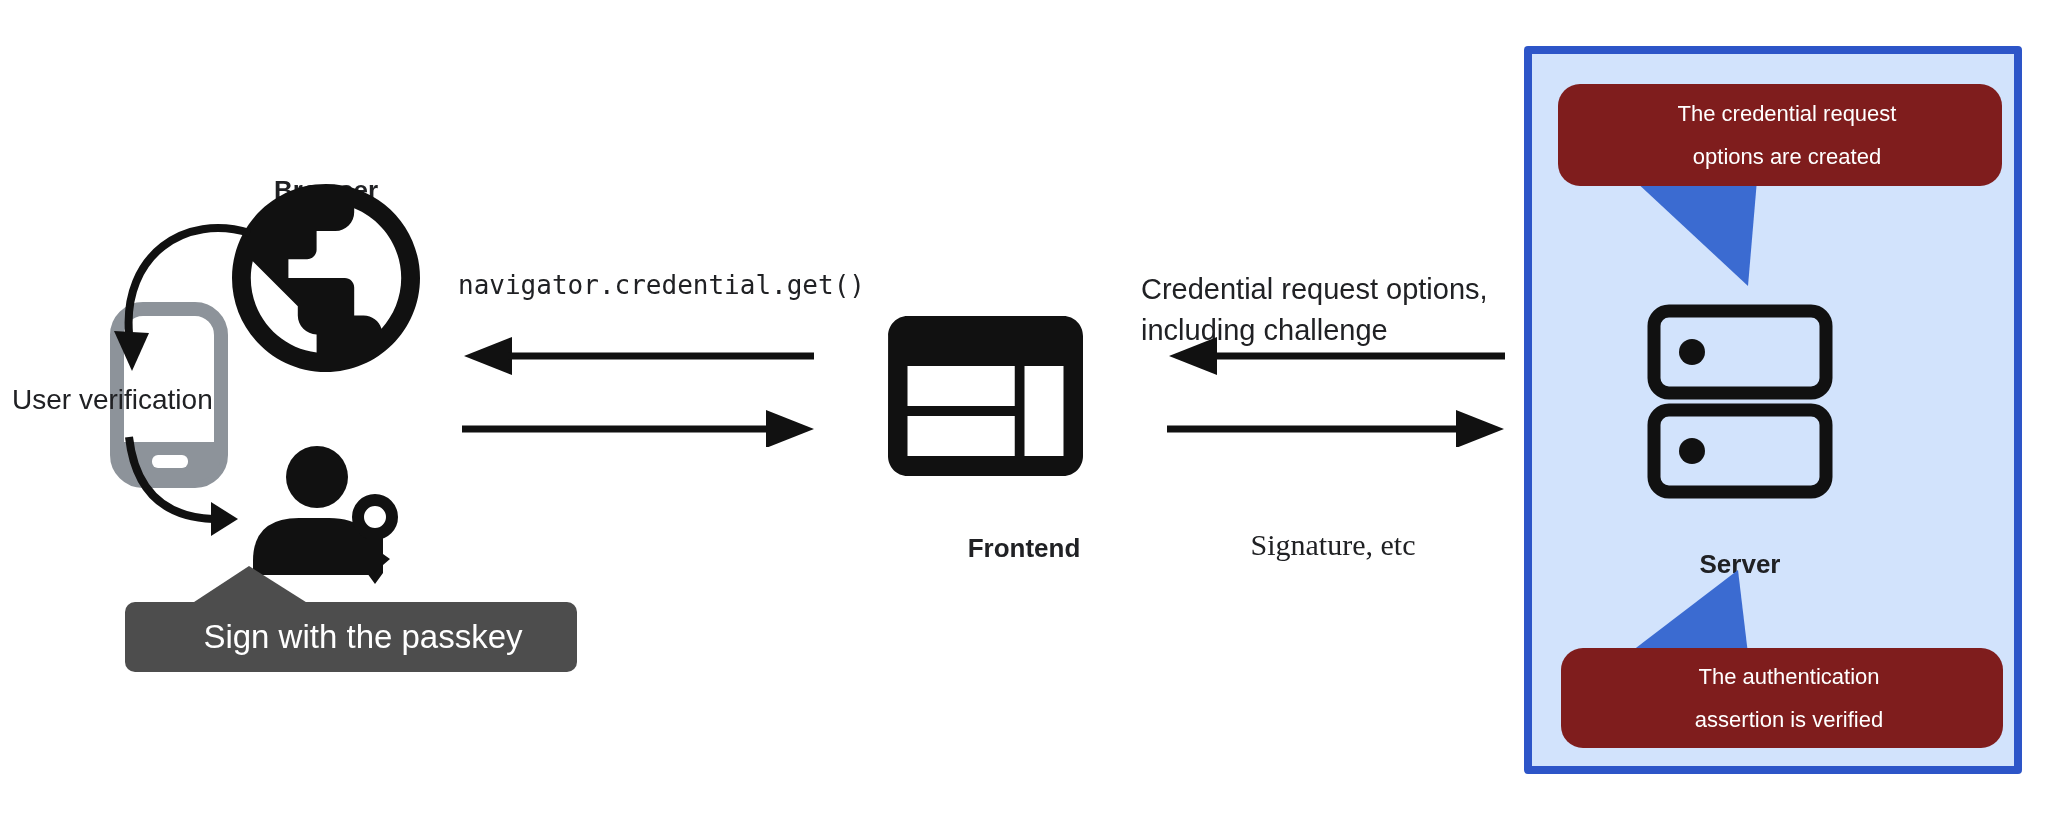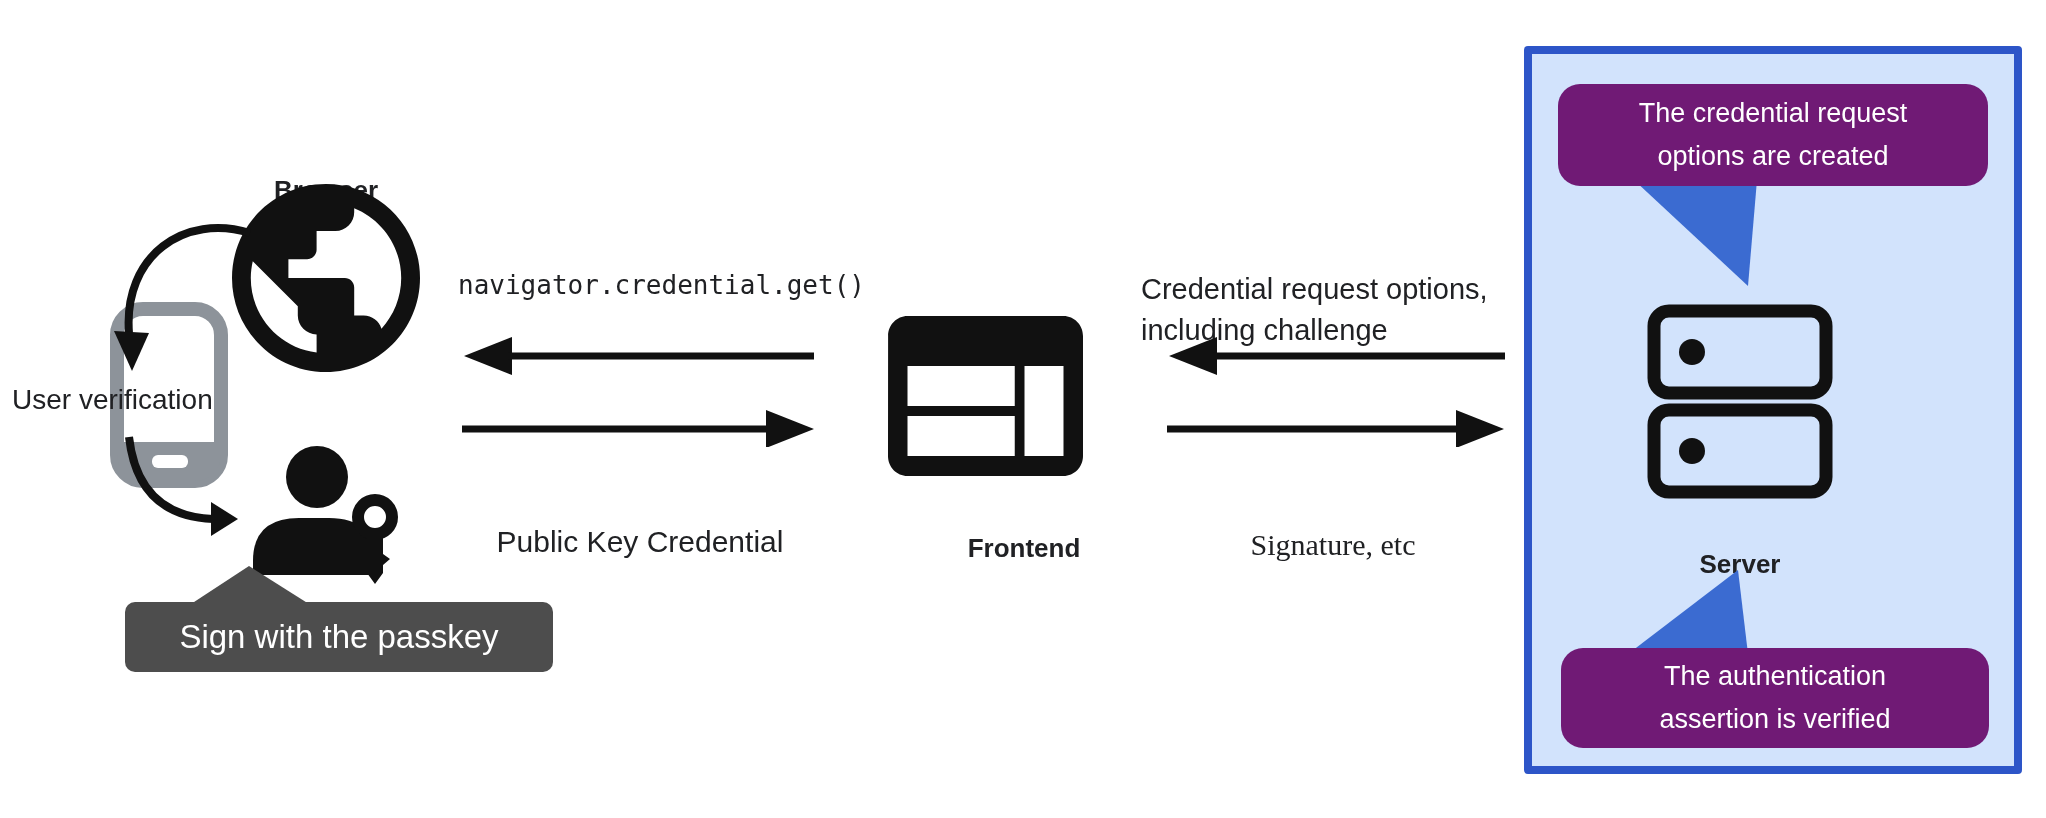--- a/index.html
+++ b/index.html
@@ -8,23 +8,23 @@
     font-family:"Liberation Sans",sans-serif;color:#202124;
   }
   .abs{position:absolute;}
   .lbl{color:#202124;}
   .center{text-align:center;margin-top:39px;}
   .preline{white-space:pre-line;margin-top:45px;}
   .code{font-family:"DejaVu Sans Mono",monospace;}
   .node-label{font-size:26px;font-weight:bold;}
   .flow-label{font-size:30px;}
   .bubble{
-    background:#701a75;color:#ffffff;border-radius:22px;
+    background:#7f1d1d;color:#ffffff;border-radius:22px;
     display:flex;align-items:center;justify-content:center;
-    text-align:center;font-size:27px;line-height:43px;white-space:pre-line;
+    text-align:center;font-size:22px;line-height:43px;white-space:pre-line;padding-left:14px;
   }
   .tooltip{
     background:#4d4d4d;color:#ffffff;border-radius:10px;
     display:flex;align-items:center;justify-content:center;font-size:33px;
   }
   .panel{
     background:#d2e3fc;border:8px solid #2d55c8;border-radius:4px;
   }
   svg{display:block;}
 </style>
@@ -85,34 +85,33 @@
   <svg class="abs" style="left:245px;top:440px;" width="165" height="160" viewBox="0 0 165 160">
     <circle cx="72" cy="37" r="31" fill="#111111"></circle>
     <path d="M8 135 v-14 q0 -43 46 -43 h30 q46 0 46 43 v14 z" fill="#111111"></path>
     <circle cx="130" cy="77" r="17" fill="none" stroke="#111111" stroke-width="12"></circle>
     <path d="M122 92 h16 v22 l7 5 -7 6 v8 l-8 11 -8 -11 z" fill="#111111"></path>
   </svg>
 
   <svg class="abs" style="left:185px;top:564px;" width="130" height="42">
     <polygon points="6,40 64,2 124,40" fill="#4d4d4d"></polygon>
   </svg>
-  <div class="abs tooltip" style="left:125px;top:602px;width:428px;height:70px;">
+  <div class="abs tooltip" style="left:125px;top:602px;width:428px;height:70px;padding-left:24px;">
     <span>Sign with the passkey</span>
   </div>
 
   <div class="abs lbl code" style="left:458px;top:270px;font-size:26px;">navigator.credential.get()</div>
 
   <svg class="abs" style="left:458px;top:332px;" width="360" height="115">
     <polygon points="6,24 54,5 54,43" fill="#111111"></polygon>
     <line x1="50" y1="24" x2="356" y2="24" stroke="#111111" stroke-width="7"></line>
     <line x1="4" y1="97" x2="312" y2="97" stroke="#111111" stroke-width="7"></line>
     <polygon points="356,97 308,78 308,116" fill="#111111"></polygon>
   </svg>
 
-  <div class="abs lbl flow-label center" style="left:420px;top:486px;width:440px;">Public Key Credential</div>
 
   <svg class="abs" style="left:888px;top:316px;" width="195" height="160" viewBox="2 4 20 16" preserveAspectRatio="none">
     <path fill="#111111" d="M20 4H4c-1.1 0-1.99.9-1.99 2L2 18c0 1.1.9 2 2 2h16c1.1 0 2-.9 2-2V6c0-1.1-.9-2-2-2zm-5 14H4v-4h11v4zm0-5H4V9h11v4zm5 5h-4V9h4v9z"></path>
   </svg>
   <div class="abs lbl node-label center" style="left:924px;top:494px;width:200px;">Frontend</div>
 
   <div class="abs lbl preline" style="left:1141px;top:224px;font-size:29px;line-height:41px;">Credential request options,
 including challenge</div>
 
   <svg class="abs" style="left:1163px;top:332px;" width="345" height="115">

